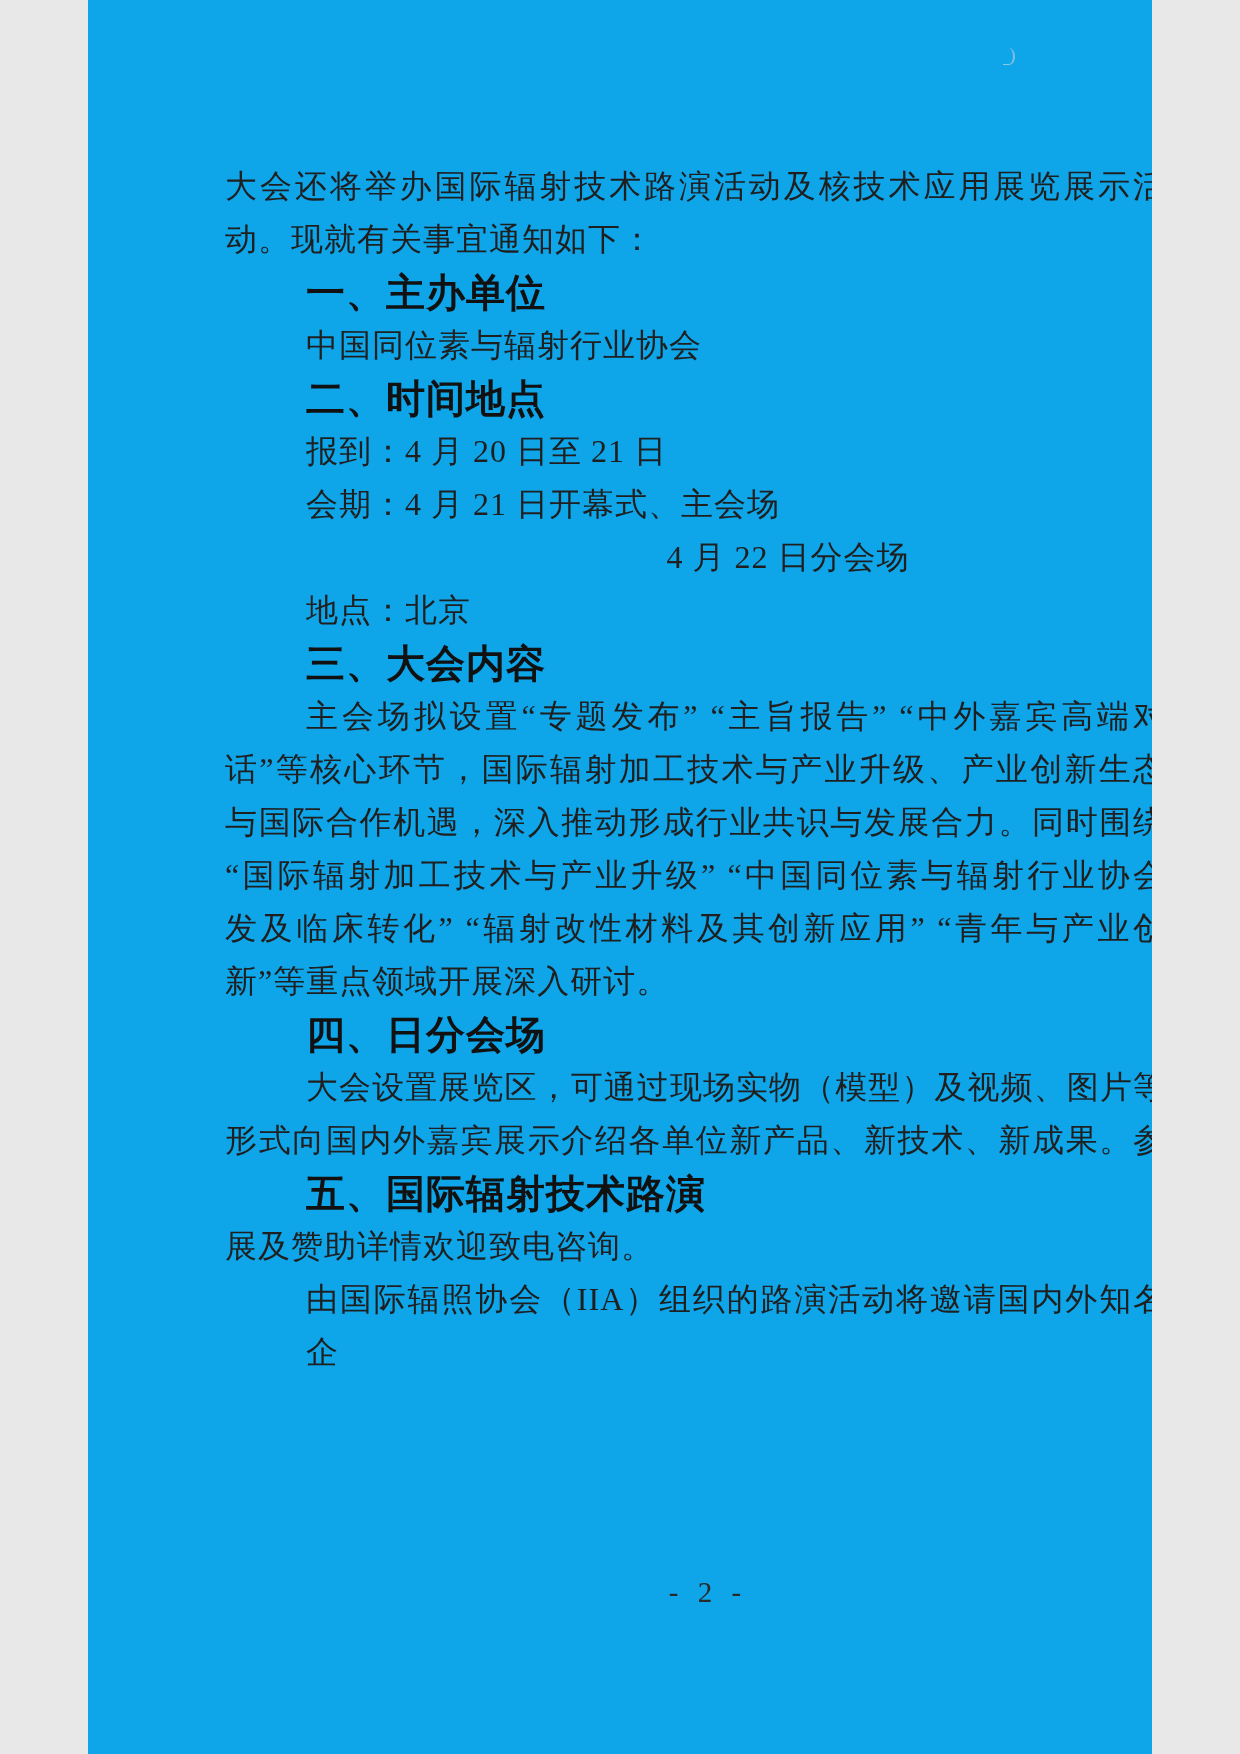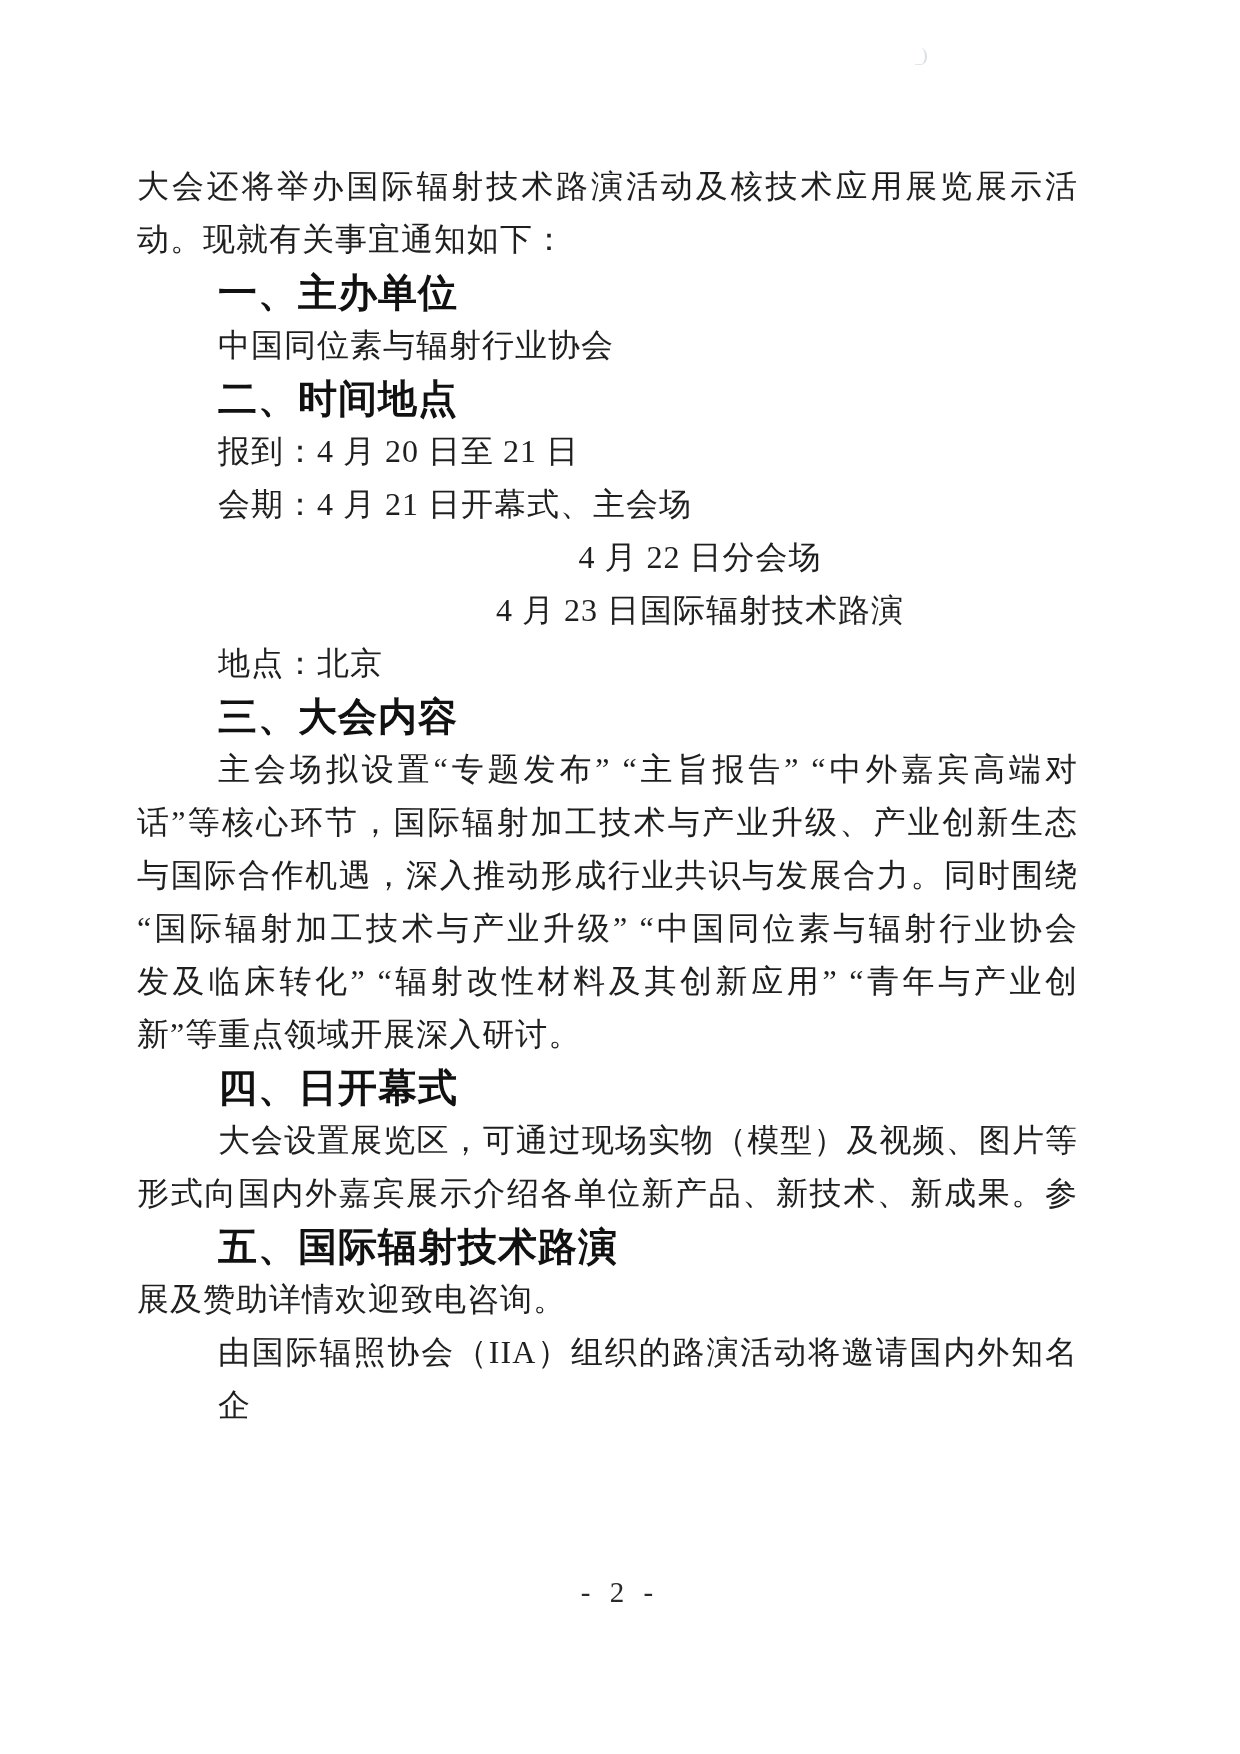--- a/index.html
+++ b/index.html
@@ -1,21 +1,21 @@
 <!DOCTYPE html>
 <html lang="zh"><head>
 <meta charset="utf-8">
 <style>
   html,body{margin:0;padding:0;}
   body{background:#e8e8e8;}
   .page{
     position:relative;
-    width:1240px;height:1754px;
+    width:1064px;height:1754px;
     margin:0 auto;
-    background:#ffffff;
+    background:#0ea5e9;
     color:#1f1f1f;
     overflow:hidden;
   }
   .doc{
     position:absolute;
     left:137px;top:160px;
     width:941px;
     font-family:"Liberation Serif","DejaVu Serif",serif;
     font-size:32px;
     line-height:53px;
@@ -73,32 +73,31 @@
     <div class="ln just">大会还将举办国际辐射技术路演活动及核技术应用展览展示活</div>
     <div class="ln">动。现就有关事宜通知如下：</div>
 
     <div class="ln indent2 heading">一、主办单位</div>
     <div class="ln indent2">中国同位素与辐射行业协会</div>
 
     <div class="ln indent2 heading">二、时间地点</div>
     <div class="ln indent2">报到：4 月 20 日至 21 日</div>
     <div class="ln indent2">会期：4 月 21 日开幕式、主会场</div>
     <div class="ln indent5">4 月 22 日分会场</div>
-    <div class="ln indent5">4 月 23 日国际辐射技术路演</div>
     <div class="ln indent2">地点：北京</div>
 
     <div class="ln indent2 heading">三、大会内容</div>
     <div class="ln indent2 just">主会场拟设置“专题发布” “主旨报告” “中外嘉宾高端对</div>
     <div class="ln just">话”等核心环节，国际辐射加工技术与产业升级、产业创新生态</div>
     <div class="ln just">与国际合作机遇，深入推动形成行业共识与发展合力。同时围绕</div>
     <div class="ln just">“国际辐射加工技术与产业升级” “中国同位素与辐射行业协会</div>
     <div class="ln just">发及临床转化” “辐射改性材料及其创新应用” “青年与产业创</div>
     <div class="ln">新”等重点领域开展深入研讨。</div>
 
-    <div class="ln indent2 heading">四、日开幕式</div>
+    <div class="ln indent2 heading">四、日分会场</div>
     <div class="ln indent2 just">大会设置展览区，可通过现场实物（模型）及视频、图片等</div>
     <div class="ln just">形式向国内外嘉宾展示介绍各单位新产品、新技术、新成果。参</div>
     <div class="ln indent2 heading">五、国际辐射技术路演</div>
 
     <div class="ln">展及赞助详情欢迎致电咨询。</div>
     <div class="ln indent2 just">由国际辐照协会（IIA）组织的路演活动将邀请国内外知名企</div>
 
   </div>
 
   <div class="page-number">- 2 -</div>

